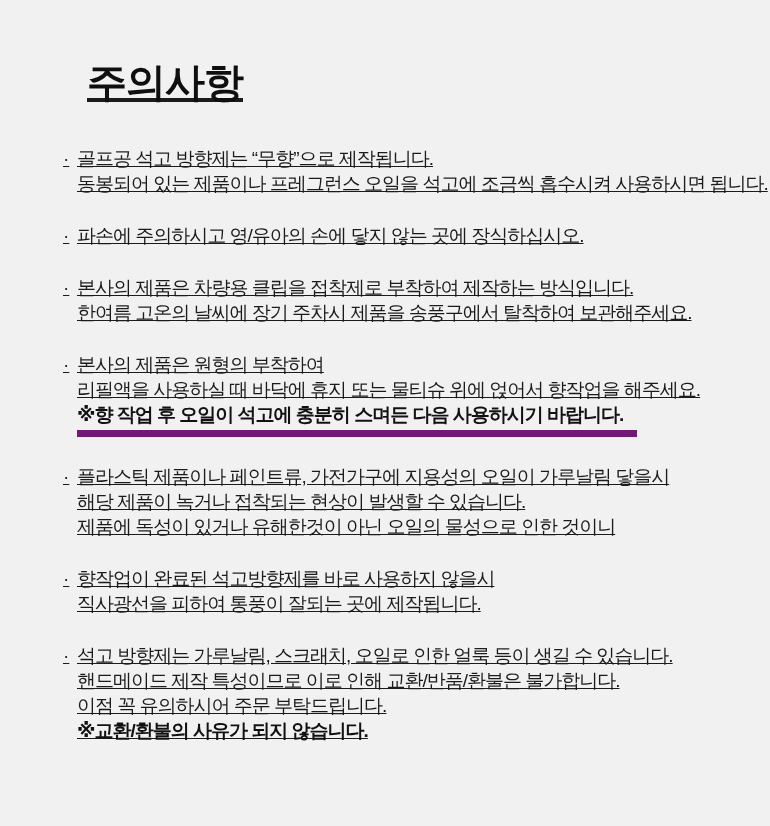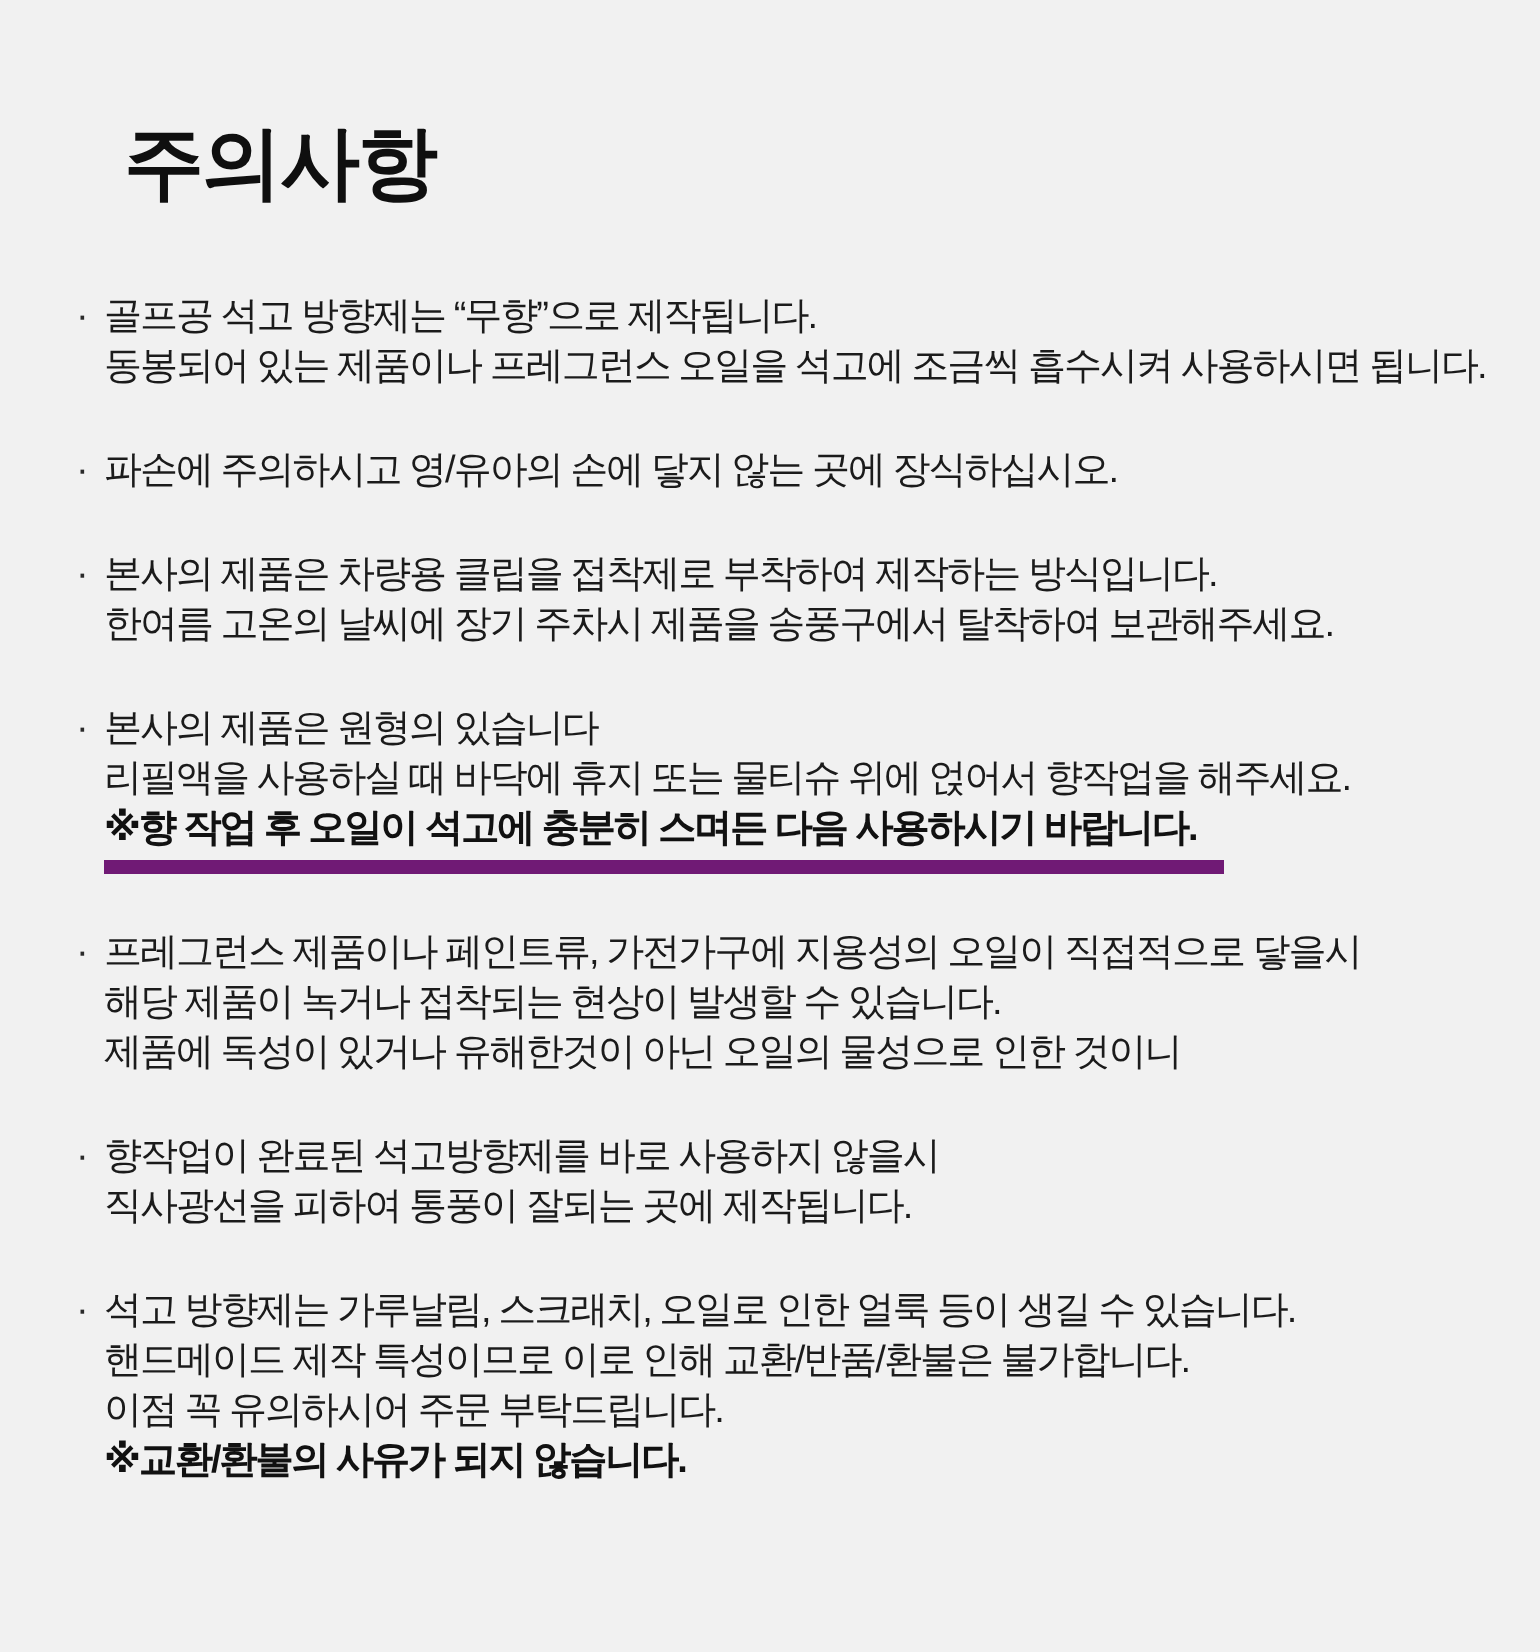--- a/index.html
+++ b/index.html
@@ -11,21 +11,22 @@
     height: 826px;
     background: #f1f1f1;
     overflow: hidden;
     font-family: "Liberation Sans", "DejaVu Sans", sans-serif;
     color: #1b1b1b;
   }
   .page {
     box-sizing: border-box;
     width: 770px;
     height: 826px;
-    padding: 60px 20px 0 38px;
+    padding: 60px 20px 0 63px;
+    text-decoration: underline;
   }
   .title {
     margin: 0 0 42px 24px;
     font-size: 40px;
     line-height: 1.1;
     font-weight: 900;
     letter-spacing: -1px;
     color: #0f0f0f;
   }
   .notice {
@@ -87,27 +88,27 @@
   <div class="notice">
     <span class="bullet">·</span>
     <div class="notice-lines">
           <div class="line">본사의 제품은 차량용 클립을 접착제로 부착하여 제작하는 방식입니다.</div>
           <div class="line">한여름 고온의 날씨에 장기 주차시 제품을 송풍구에서 탈착하여 보관해주세요.</div>
         </div>
   </div>
 
   <div class="notice">
     <span class="bullet">·</span>
-    <div class="notice-lines"><div class="line">본사의 제품은 원형의 있습니다</div><div class="line">리필액을 사용하실 때 바닥에 휴지 또는 물티슈 위에 얹어서 향작업을 해주세요.</div><div class="line em underline">※향 작업 후 오일이 석고에 충분히 스며든 다음 사용하시기 바랍니다.</div></div>
+    <div class="notice-lines"><div class="line">본사의 제품은 원형의 부착하여</div><div class="line">리필액을 사용하실 때 바닥에 휴지 또는 물티슈 위에 얹어서 향작업을 해주세요.</div><div class="line em underline">※향 작업 후 오일이 석고에 충분히 스며든 다음 사용하시기 바랍니다.</div></div>
   </div>
 
   <div class="notice">
     <span class="bullet">·</span>
     <div class="notice-lines">
-          <div class="line">프레그런스 제품이나 페인트류, 가전가구에 지용성의 오일이 직접적으로 닿을시</div>
+          <div class="line">플라스틱 제품이나 페인트류, 가전가구에 지용성의 오일이 가루날림 닿을시</div>
           <div class="line">해당 제품이 녹거나 접착되는 현상이 발생할 수 있습니다.</div>
           <div class="line">제품에 독성이 있거나 유해한것이 아닌 오일의 물성으로 인한 것이니</div>
         </div>
   </div>
 
   <div class="notice">
     <span class="bullet">·</span>
     <div class="notice-lines">
           <div class="line">향작업이 완료된 석고방향제를 바로 사용하지 않을시</div>
           <div class="line">직사광선을 피하여 통풍이 잘되는 곳에 제작됩니다.</div>

